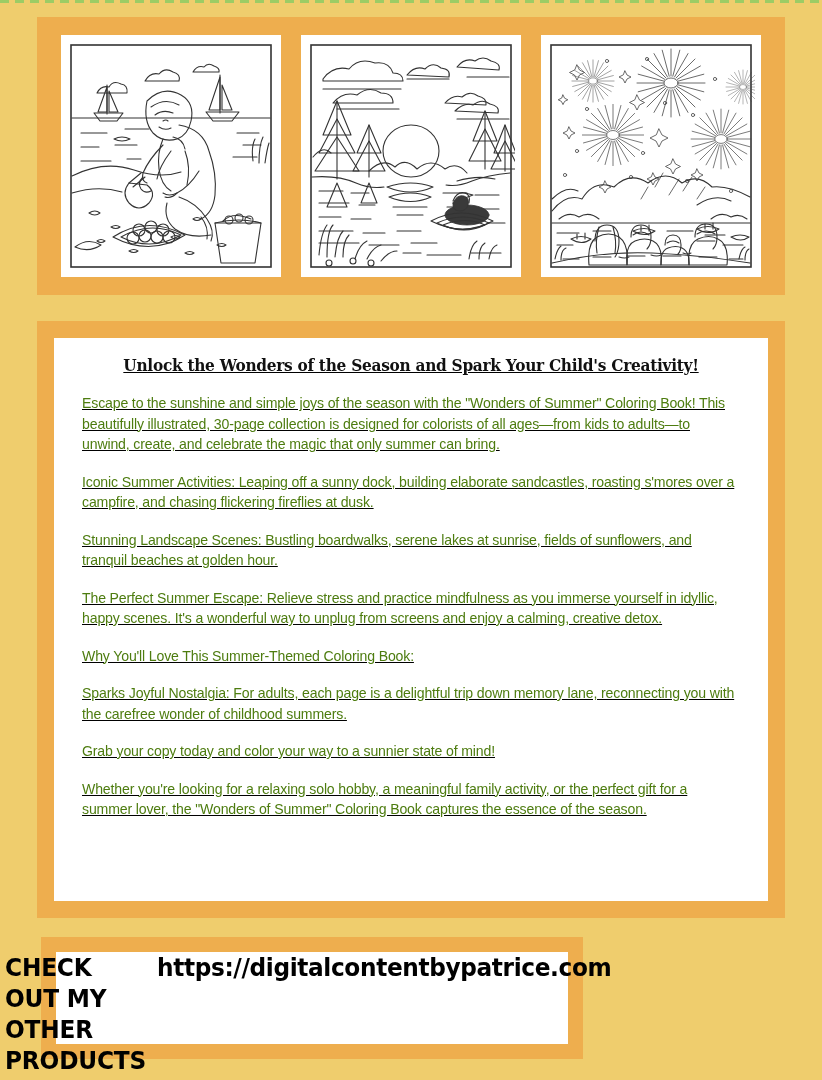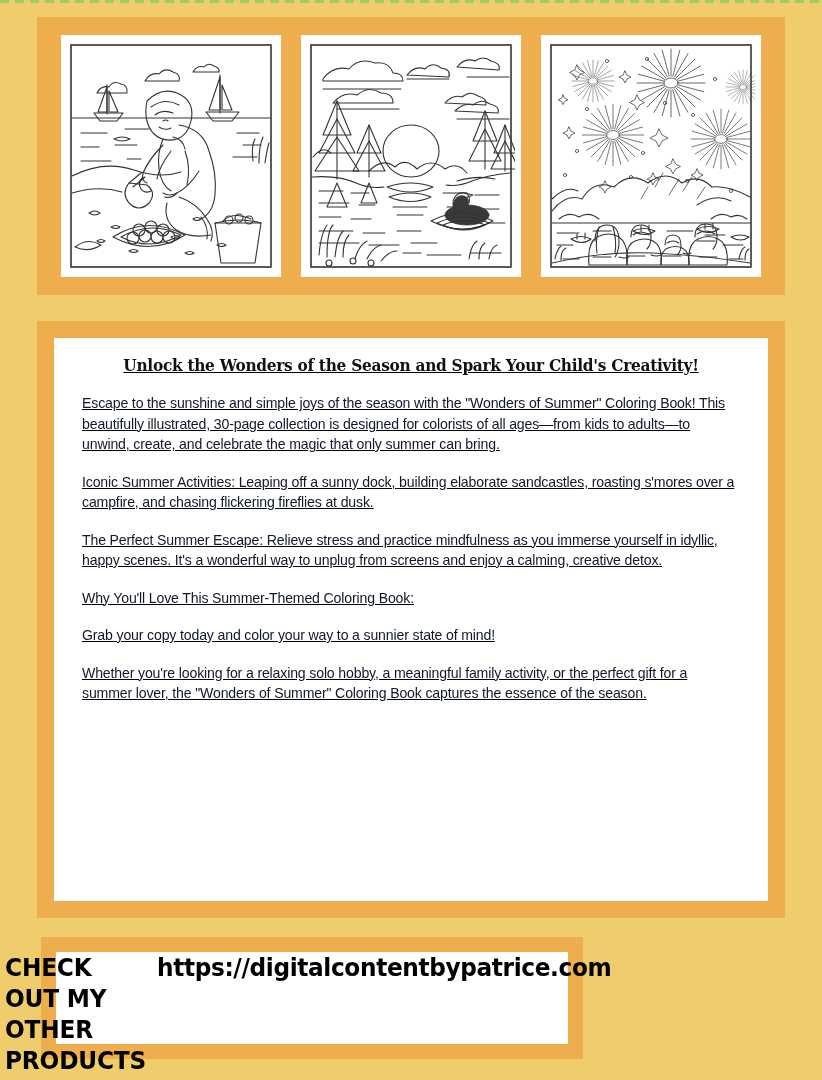--- a/index.html
+++ b/index.html
@@ -82,21 +82,21 @@
     color: #111111;
     text-align: center;
     margin-bottom: 18px;
     transform: scaleX(0.95);
   }
 
   .body-para {
     font-family: "Liberation Sans", sans-serif;
     font-size: 14.1px;
     line-height: 20.5px;
-    color: #0f172a;
+    color: #4d7c0f;
     margin-bottom: 17px;
     letter-spacing: -0.15px;
   }
   .body-para:last-child { margin-bottom: 0; }
 
   
   #cta-panel {
     position: absolute;
     left: 41px;
     top: 937px;
@@ -442,22 +442,24 @@
     </svg>
   </div>
 </div>
 
 <div id="description-panel">
   <div id="description-sheet">
     <div id="description-title">Unlock the Wonders of the Season and Spark Your Child's Creativity!</div>
 
     <p class="body-para">Escape to the sunshine and simple joys of the season with the "Wonders of Summer" Coloring Book! This beautifully illustrated, 30-page collection is designed for colorists of all ages—from kids to adults—to unwind, create, and celebrate the magic that only summer can bring.</p>
     <p class="body-para">Iconic Summer Activities: Leaping off a sunny dock, building elaborate sandcastles, roasting s'mores over a campfire, and chasing flickering fireflies at dusk.</p>
+    <p class="body-para">Stunning Landscape Scenes: Bustling boardwalks, serene lakes at sunrise, fields of sunflowers, and tranquil beaches at golden hour.</p>
     <p class="body-para">The Perfect Summer Escape: Relieve stress and practice mindfulness as you immerse yourself in idyllic, happy scenes. It's a wonderful way to unplug from screens and enjoy a calming, creative detox.</p>
     <p class="body-para">Why You'll Love This Summer-Themed Coloring Book:</p>
+    <p class="body-para">Sparks Joyful Nostalgia: For adults, each page is a delightful trip down memory lane, reconnecting you with the carefree wonder of childhood summers.</p>
     <p class="body-para">Grab your copy today and color your way to a sunnier state of mind!</p>
     <p class="body-para">Whether you're looking for a relaxing solo hobby, a meaningful family activity, or the perfect gift for a summer lover, the "Wonders of Summer" Coloring Book captures the essence of the season.</p>
   </div>
 </div>
 
 <div id="cta-panel">
   <div id="cta-sheet">
     <div id="cta-line1">CHECK OUT MY OTHER PRODUCTS HERE:</div>
     <div id="cta-line2">https://digitalcontentbypatrice.com</div>
   </div>

